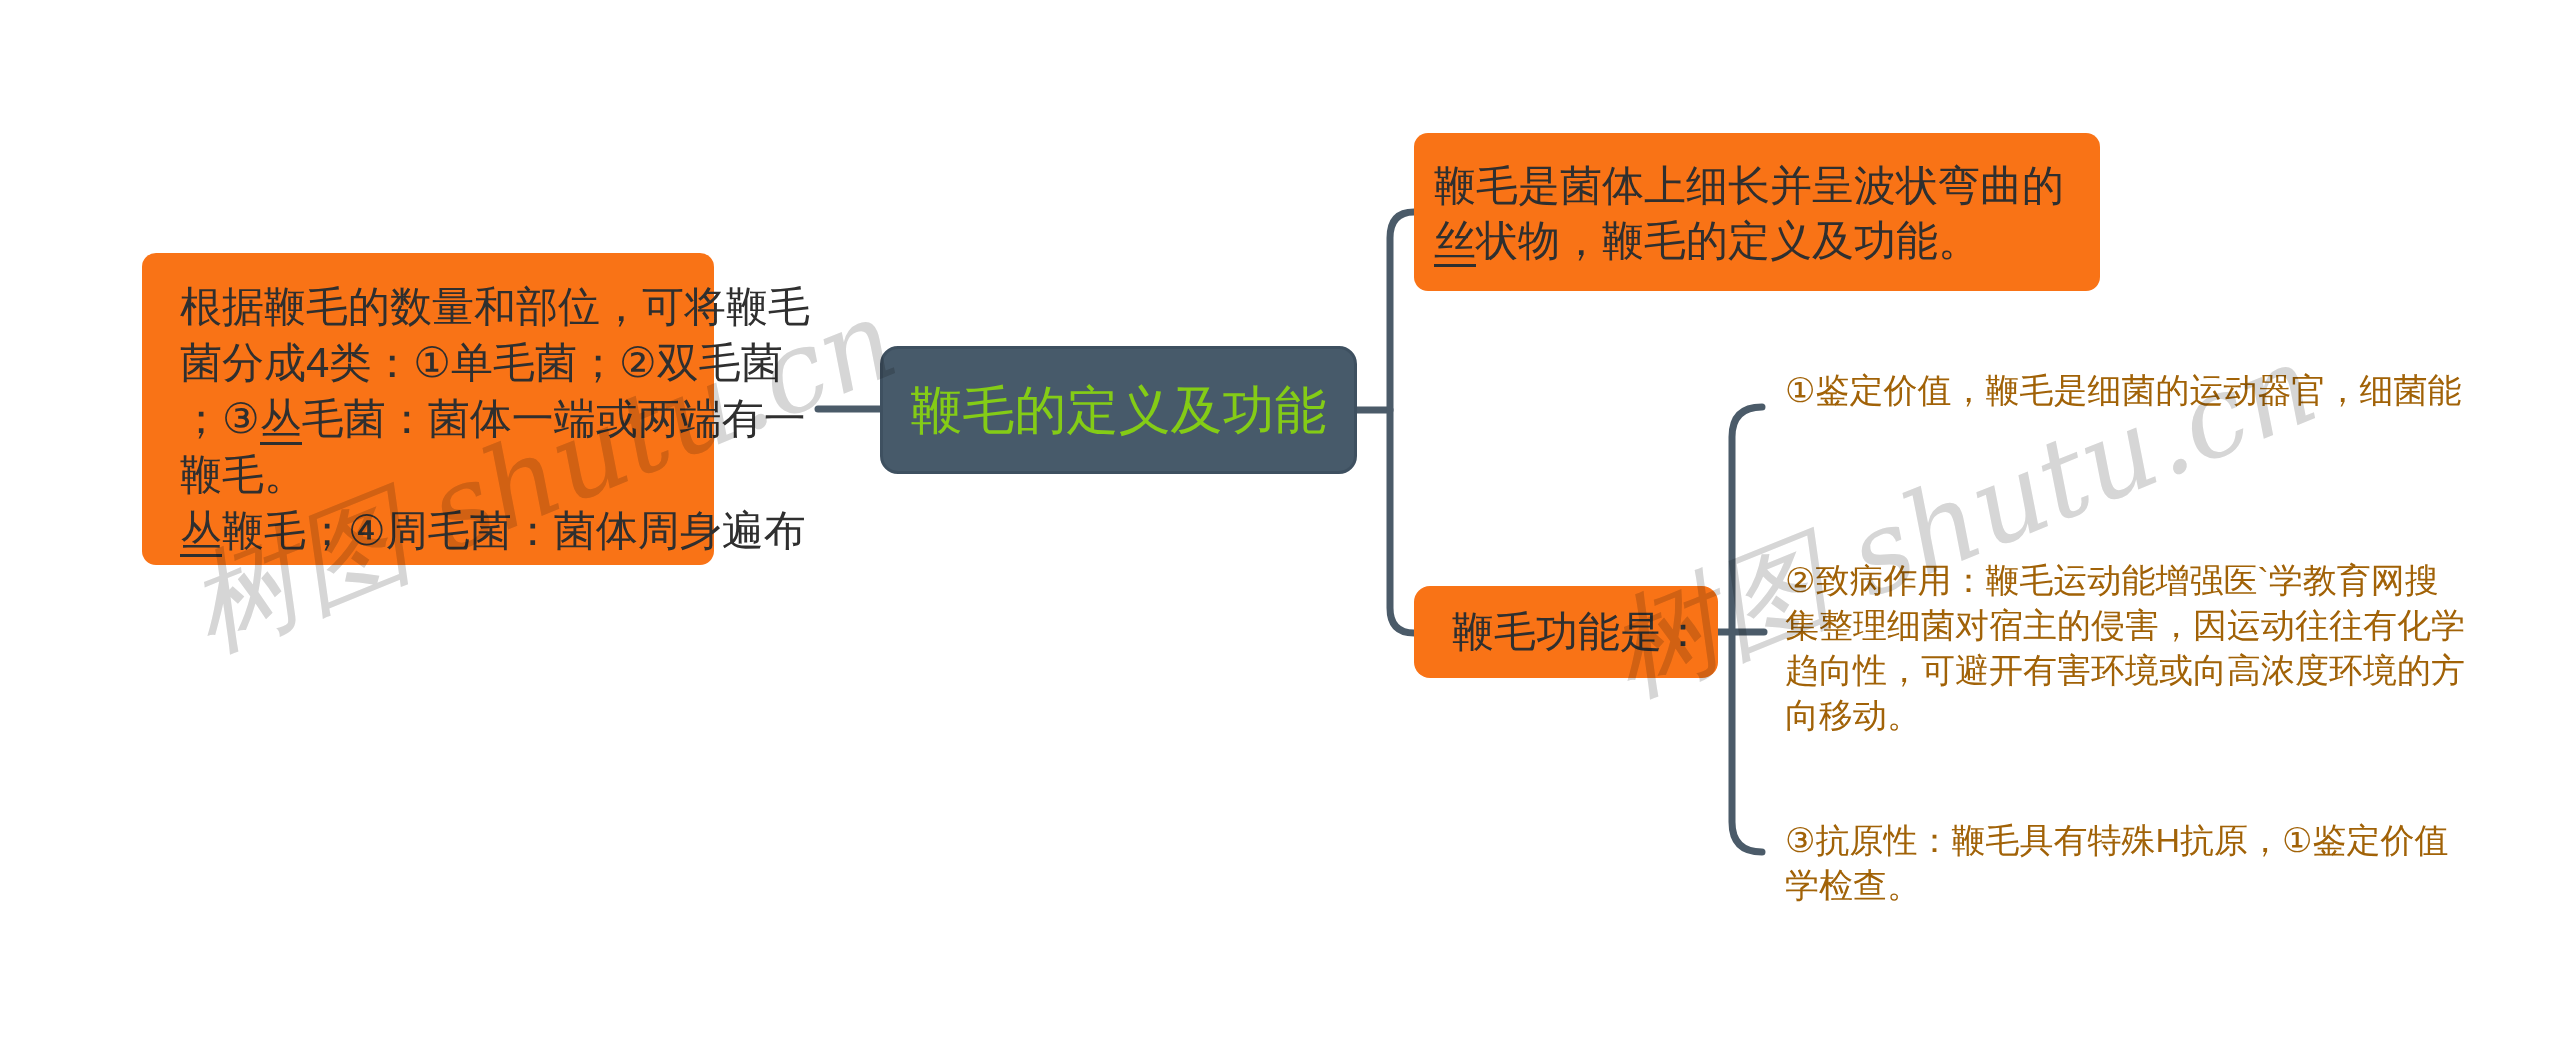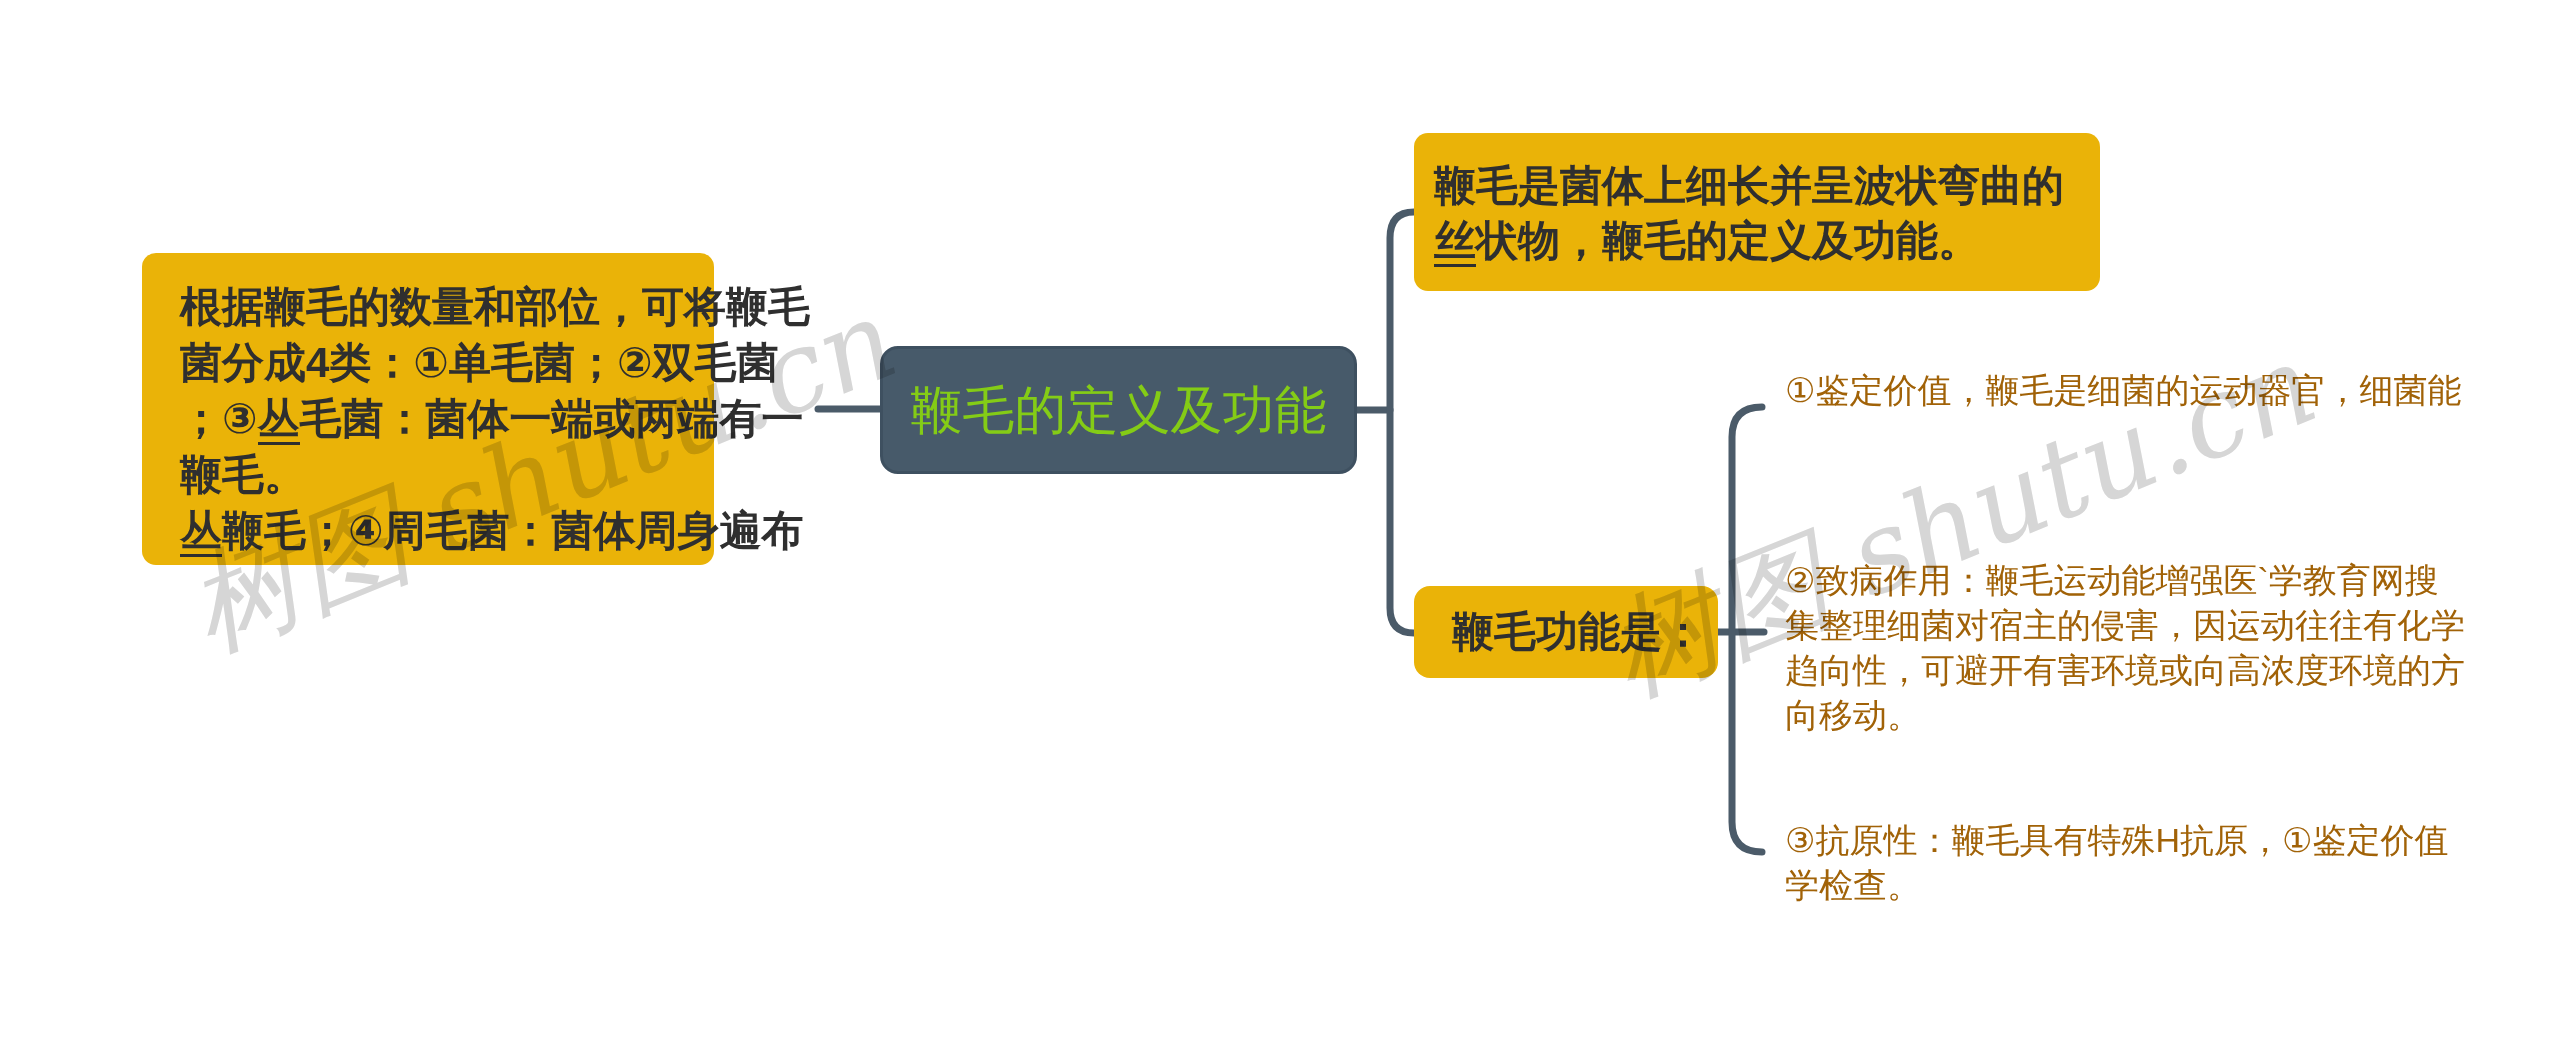--- a/index.html
+++ b/index.html
@@ -12,23 +12,22 @@
     overflow: hidden;
   }
   #canvas { position: absolute; inset: 0; width: 2560px; height: 1045px; }
 
   svg.connectors { position: absolute; left: 0; top: 0; z-index: 1; }
   svg.connectors path { fill: none; stroke: #4b5b69; stroke-width: 7; stroke-linecap: round; }
 
   .node { position: absolute; z-index: 2; }
 
   .blue-box {
-    background: #eab308;
+    background: #f97316;
     border-radius: 14px;
-    font-weight: bold;
   }
   .tline { white-space: nowrap; }
   .u { border-bottom: 3px solid #2f2f2f; }
 
   .left-note {
     left: 142px; top: 253px; width: 572px; height: 312px;
     padding: 26px 0 4px 38px;
     font-size: 42px; line-height: 56px;
   }
   .definition-note {

